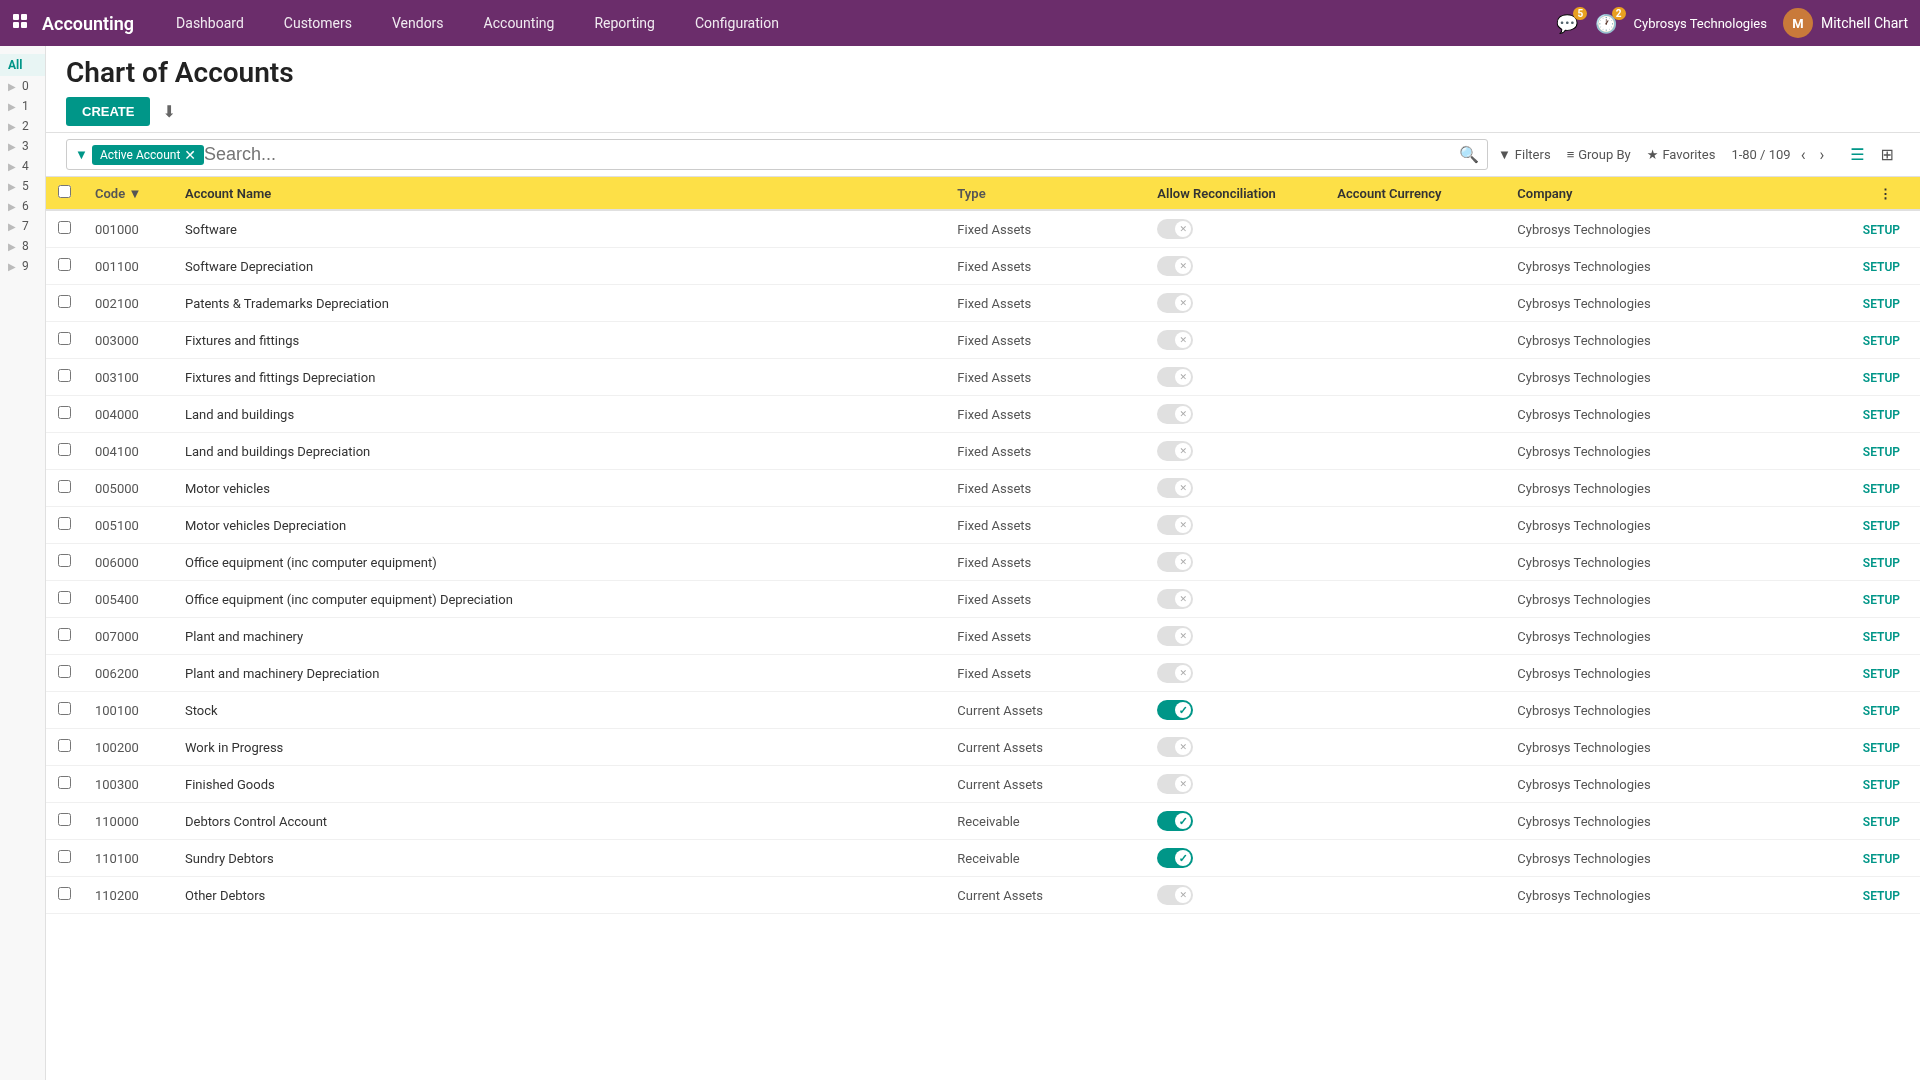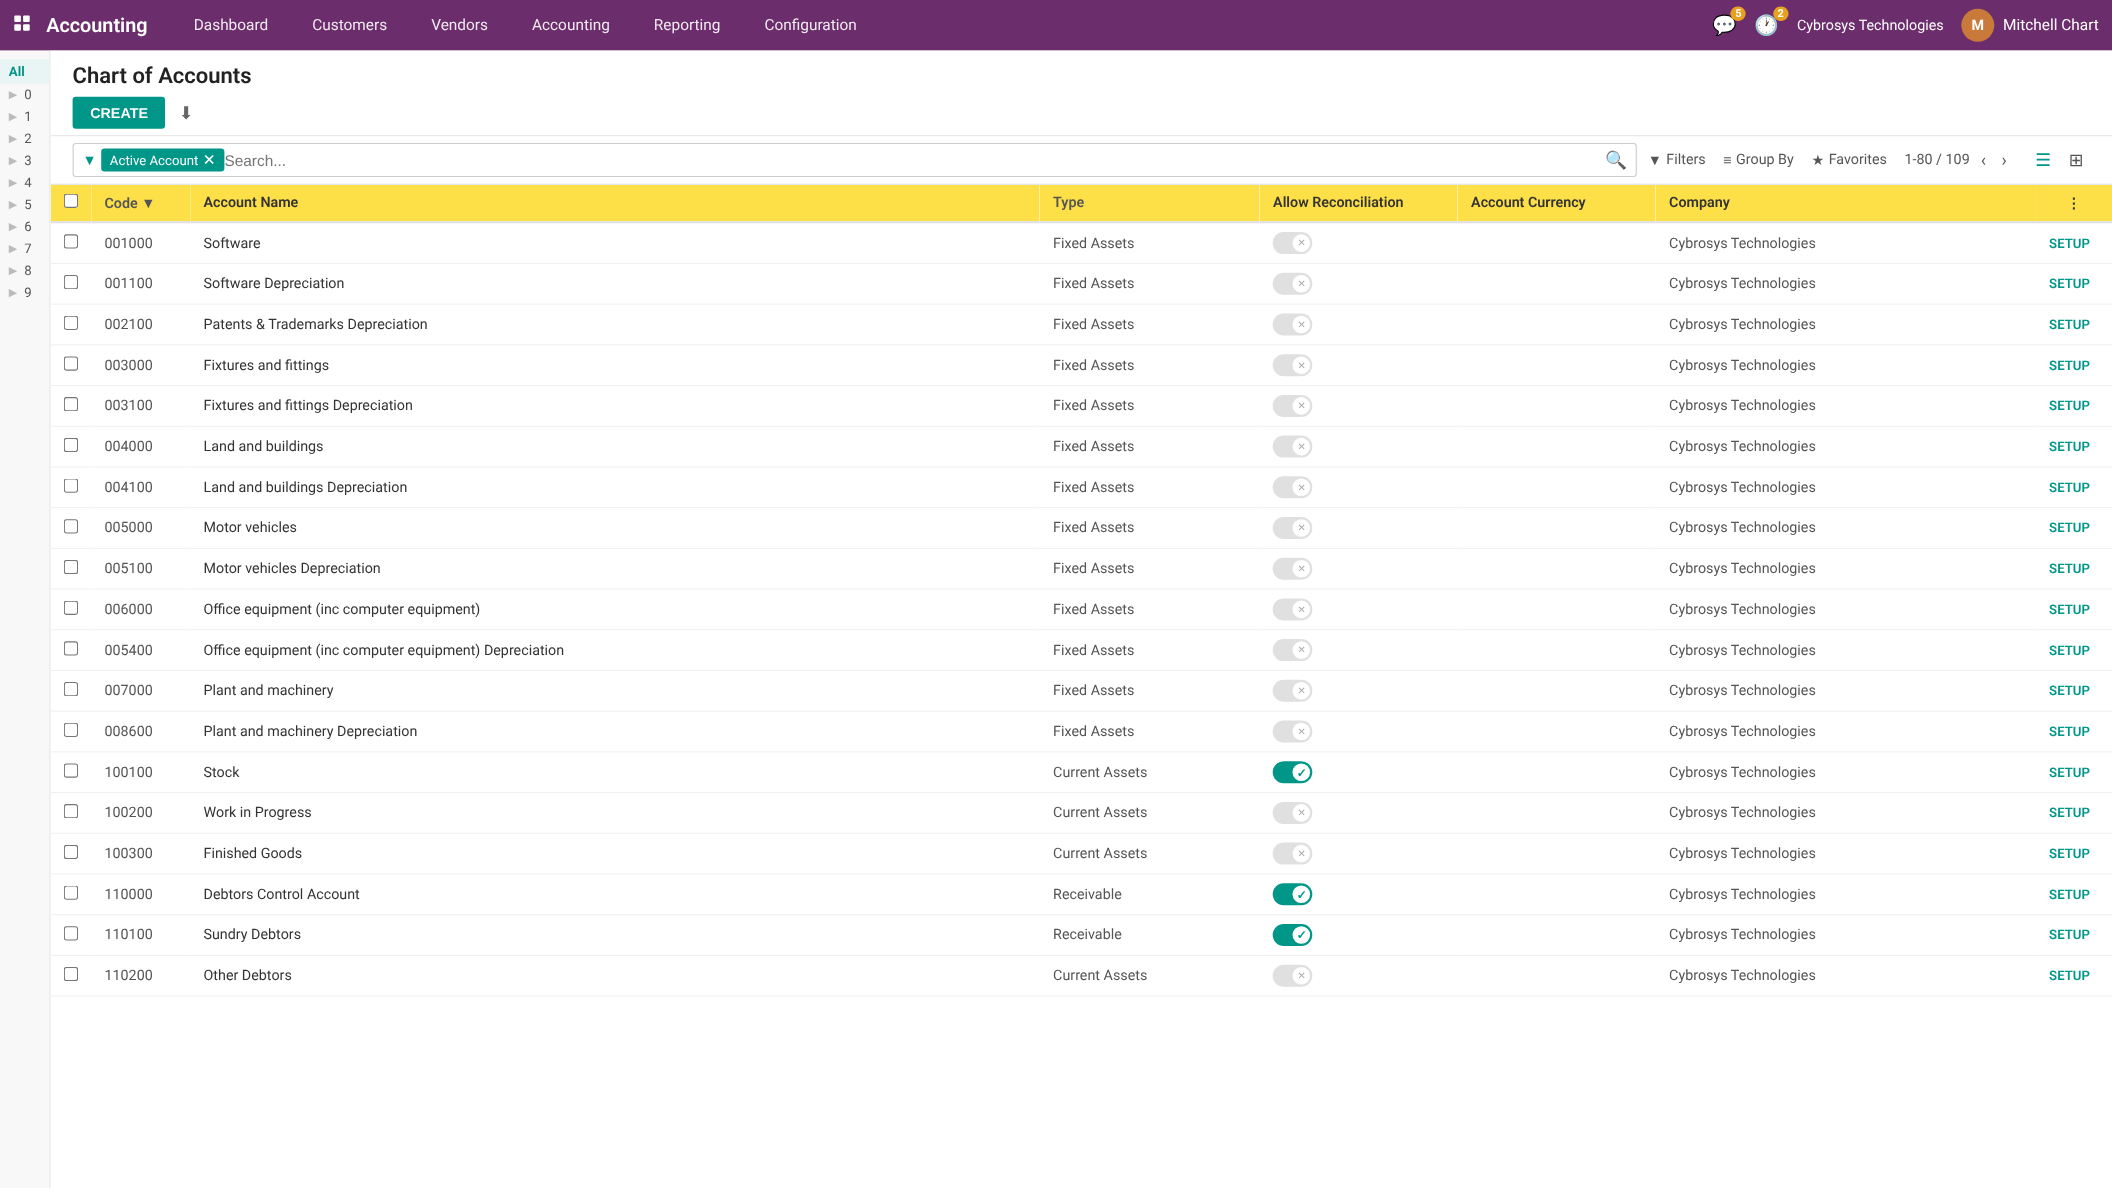--- a/index.html
+++ b/index.html
@@ -42,21 +42,21 @@
       display: flex;
       flex-direction: column;
       padding-top: 8px;
     }
 
     
     .main { flex: 1; overflow: hidden; display: flex; flex-direction: column; background: white; }
 
     
     .page-header { padding: 10px 20px 6px; border-bottom: 1px solid #e0e0e0; background: white; }
-    .page-title { font-size: 20px; font-weight: 600; color: #222; margin-bottom: 8px; }
+    .page-title { font-size: 28px; font-weight: 600; color: #222; margin-bottom: 8px; }
     .page-toolbar { display: flex; align-items: center; gap: 8px; }
     .btn-create {
       background: #009688;
       color: white;
       border: none;
       padding: 7px 16px;
       border-radius: 3px;
       font-size: 13px;
       font-weight: 600;
       cursor: pointer;
@@ -77,21 +77,21 @@
       background: #009688;
       color: #ffffff;
       border-radius: 3px;
       padding: 2px 8px;
       font-size: 12px;
       display: flex;
       align-items: center;
       gap: 4px;
     }
     .filter-tag-close { cursor: pointer; font-size: 14px; }
-    .search-input { border: none; outline: none; flex: 1; font-size: 14px; background: transparent; }
+    .search-input { border: none; outline: none; flex: 1; font-size: 18px; background: transparent; }
     .search-icon { color: #aaa; font-size: 16px; }
     .filter-options { display: flex; align-items: center; gap: 16px; margin-left: auto; }
     .filter-btn { display: flex; align-items: center; gap: 4px; cursor: pointer; color: #555; font-size: 13px; }
     .pagination { display: flex; align-items: center; gap: 6px; color: #555; font-size: 13px; }
     .page-nav { cursor: pointer; color: #555; font-size: 16px; padding: 2px 4px; }
     .view-toggle { display: flex; gap: 4px; }
     .view-btn { cursor: pointer; color: #555; font-size: 16px; padding: 2px 6px; }
     .view-btn.active { color: #009688; }
 
     
@@ -477,21 +477,21 @@
       <td class="currency-cell"></td>
       <td class="company-cell">Cybrosys Technologies</td>
       <td class="setup-cell">
         <a class="setup-link">SETUP</a>
       </td>
     </tr>
             <tr>
       <td class="checkbox-cell">
         <input type="checkbox" style="">
       </td>
-      <td class="code-cell">008600</td>
+      <td class="code-cell">006200</td>
       <td class="account-name-cell">Plant and machinery Depreciation</td>
       <td class="type-cell">Fixed Assets</td>
       <td class="recon-cell">
                 <div class="toggle-off"></div>
               </td>
       <td class="currency-cell"></td>
       <td class="company-cell">Cybrosys Technologies</td>
       <td class="setup-cell">
         <a class="setup-link">SETUP</a>
       </td>

